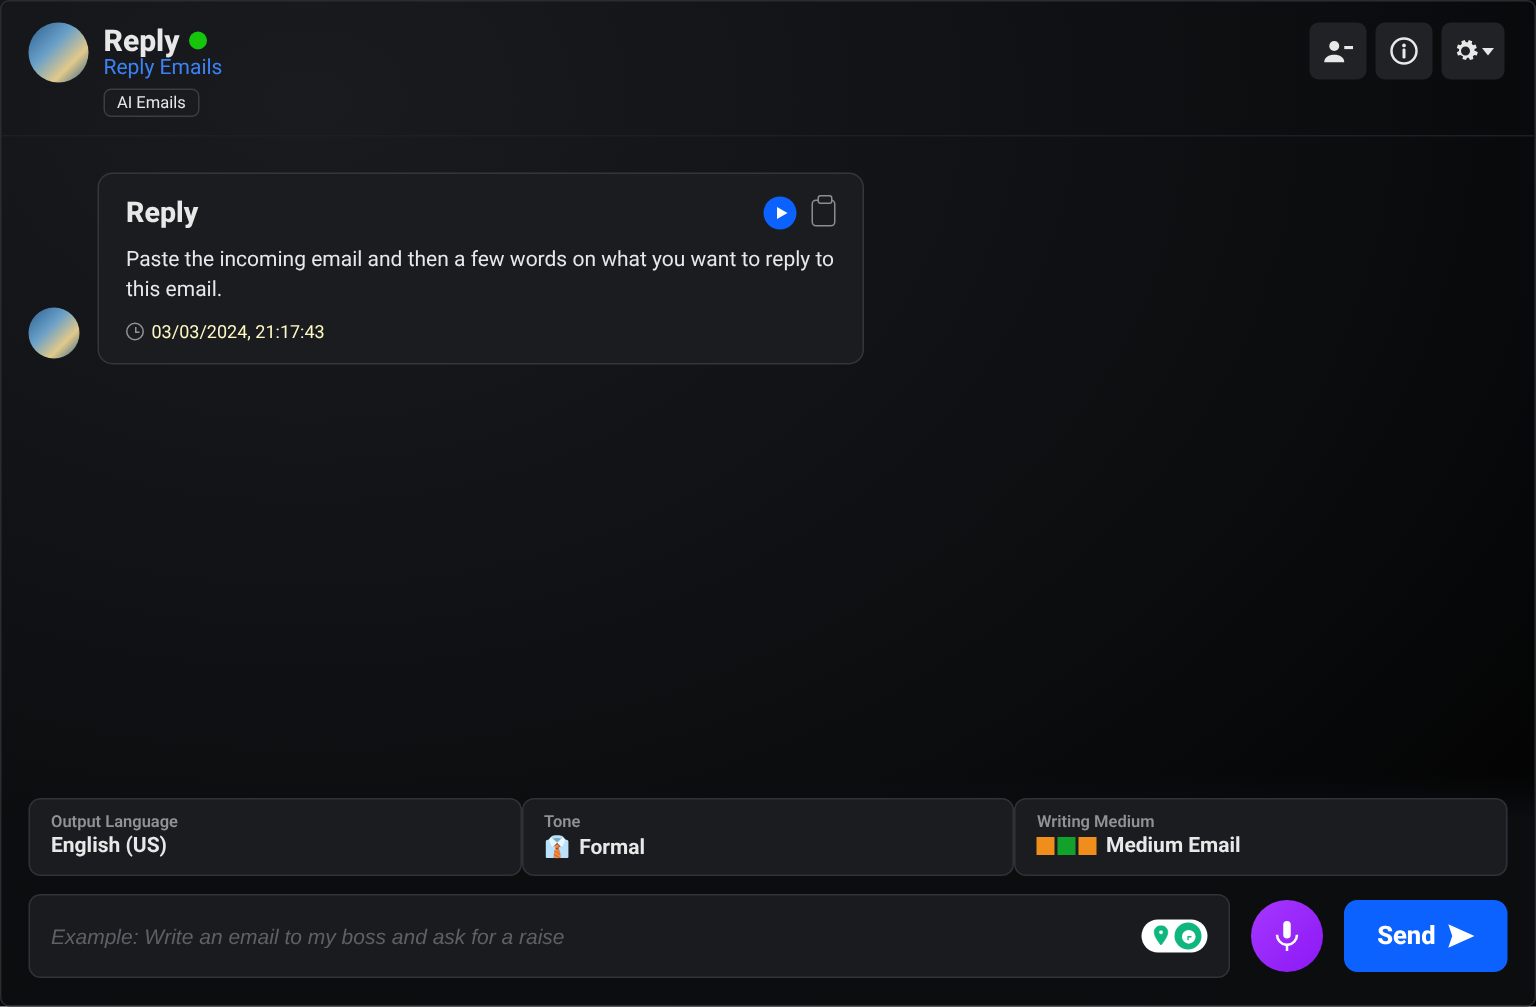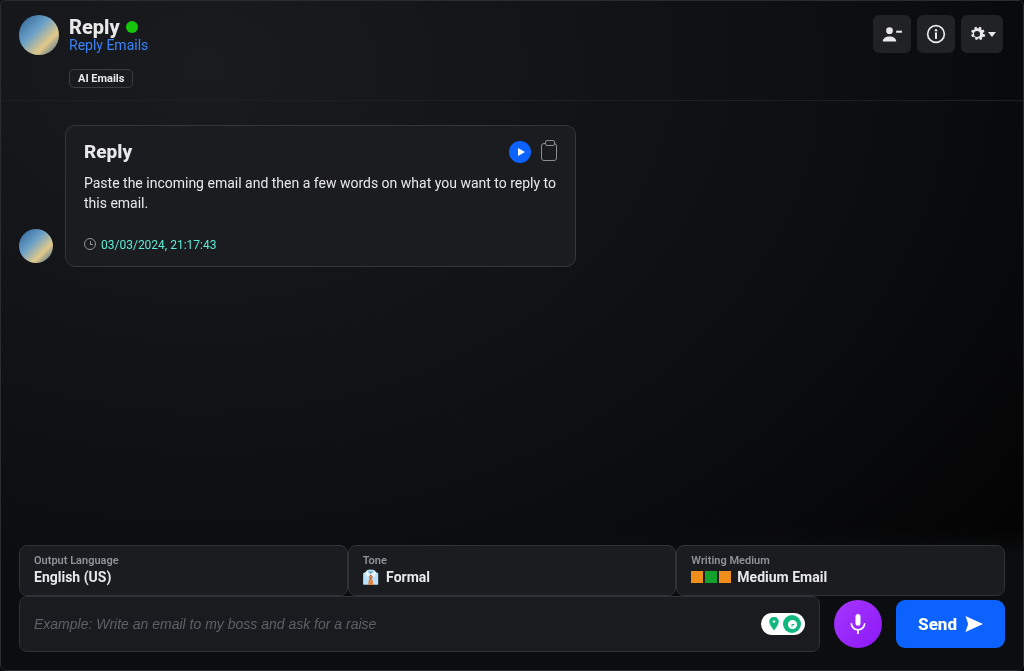--- a/index.html
+++ b/index.html
@@ -30,25 +30,25 @@
     margin-right: 10px;
   }
   .header-text { flex: 1; }
   .header-title-line { display: flex; align-items: center; gap: 6px; }
   .header-title { font-weight: 800; font-size: 20px; }
   .status-dot { width: 12px; height: 12px; background: #16c60c; border-radius: 50%; }
   .header-sub { font-size: 14px; color: #3b82f6; margin-top: -2px; }
   .header-badge {
     display: inline-block;
     font-size: 11px;
-    font-weight: 700;
+    font-weight: 400;
     padding: 2px 8px;
     border: 1px solid #3a3d41;
     border-radius: 5px;
-    margin-top: 16px;
+    margin-top: 6px;
     background: #191b1e;
   }
   .header-actions { display: flex; gap: 6px; align-items: center; }
   .icon-btn {
     width: 38px; height: 38px;
     background: #202226;
     border-radius: 6px;
     display: flex; align-items: center; justify-content: center;
     cursor: pointer;
   }
@@ -89,33 +89,33 @@
   .play-circle::after {
     content: ""; display: block;
     border-left: 7px solid #fff;
     border-top: 4px solid transparent;
     border-bottom: 4px solid transparent;
     margin-left: 2px;
   }
   .clipboard-icon { width: 16px; height: 18px; border: 1.5px solid #8a8d92; border-radius: 3px; position: relative; cursor: pointer;}
   .clipboard-icon::before { content:""; position:absolute; top:-4px; left:3px; width:8px; height:4px; border:1.5px solid #8a8d92; border-radius:2px; background:#1a1c20;}
   .msg-body { font-size: 14px; margin-top: 10px; line-height: 1.45; }
-  .msg-time { display: flex; align-items: flex-start; gap: 5px; font-size: 12px; color: #5eead4; margin-top: 24px; }
+  .msg-time { display: flex; align-items: center; gap: 5px; font-size: 12px; color: #fef9c3; margin-top: 10px; }
   .clock { width: 12px; height: 12px; border: 1px solid #8f9398; border-radius: 50%; position: relative;}
   .clock::after { content:""; position:absolute; top:2px; left:5px; width:1px; height:4px; background:#8f9398;}
   .clock::before { content:""; position:absolute; top:5px; left:5px; width:3px; height:1px; background:#8f9398;}
 
   
   .bottom-bar {
     position: absolute;
     bottom: 0; left: 0; right: 0;
     padding: 16px 18px 18px 18px;
     background: linear-gradient(to top, #0c0d0f 80%, rgba(12,13,15,0));
   }
-  .selects-row { display: flex; }
+  .selects-row { display: flex; margin-bottom: 12px; }
   .select-card {
     flex: 1;
     background: #1a1c20;
     border: 1px solid #2f3236;
     border-radius: 8px;
     padding: 8px 14px 10px 14px;
     cursor: pointer;
   }
   .select-label { font-size: 11px; color: #8f9398; font-weight: 600; }
   .select-value { font-size: 14px; font-weight: 700; margin-top: 2px; display: flex; align-items: center; gap: 6px;}

